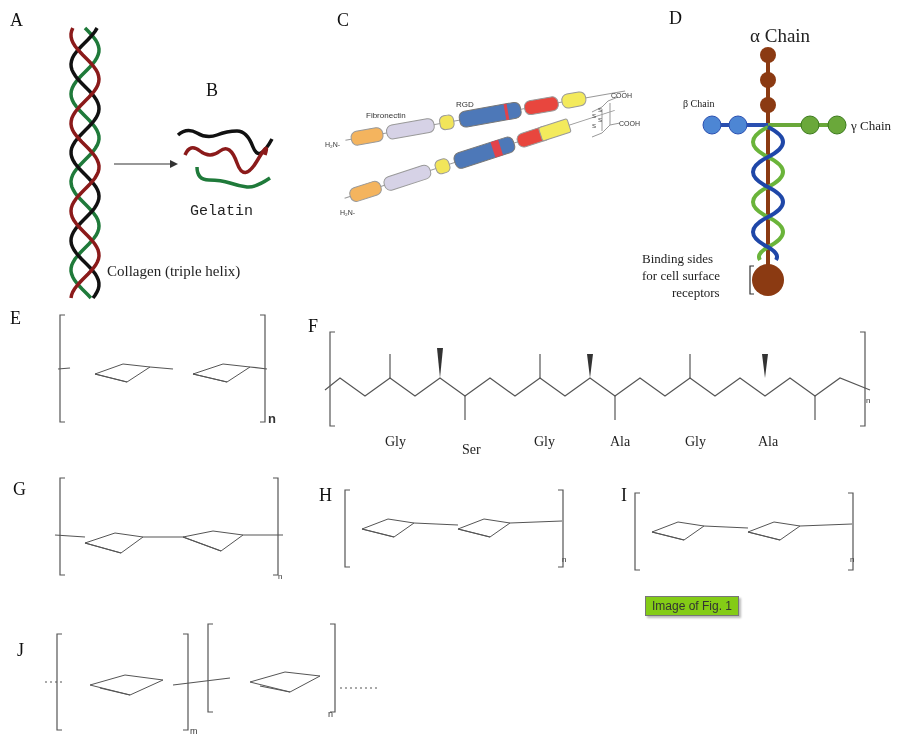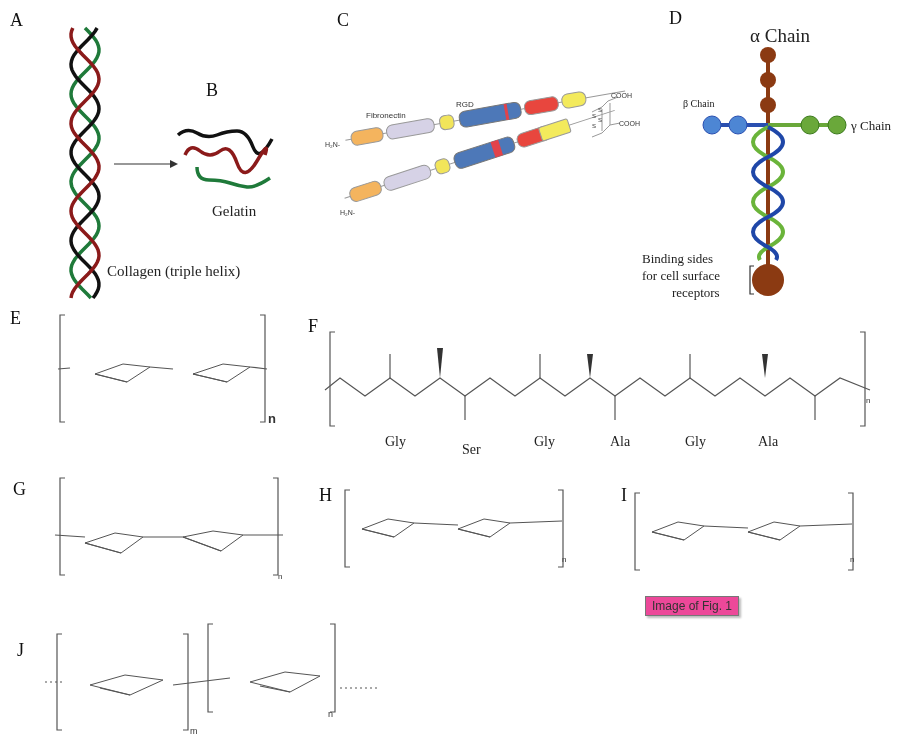--- a/index.html
+++ b/index.html
@@ -2,21 +2,21 @@
 <html><head>
 <meta charset="utf-8">
 <style>
   html, body { margin:0; padding:0; background:#ffffff; }
   body { width:917px; height:741px; position:relative; overflow:hidden; font-family:"Liberation Serif", serif; color:#222; }
   .abs { position:absolute; }
   .panel-label { position:absolute; font-family:"Liberation Serif", serif; font-size:18px; color:#111; }
   .serif-txt { position:absolute; font-family:"Liberation Serif", serif; color:#222; white-space:nowrap; }
   .sans-txt { position:absolute; font-family:"Liberation Sans", sans-serif; color:#333; white-space:nowrap; }
   svg { position:absolute; overflow:visible; }
-  .tooltip { position:absolute; left:645px; top:596px; border:1px solid #777; background:#ec4899;
+  .tooltip { position:absolute; left:645px; top:596px; border:1px solid #777; background:#84cc16;
              font-family:"Liberation Sans", sans-serif; font-size:12px; color:#333; padding:2px 6px;
              box-shadow:2px 2px 2px #bbb; white-space:nowrap; }
   .chem line, .chem path, .chem polyline { stroke:#555; fill:none; stroke-width:1.2; }
 </style>
 </head>
 <body>
 
 <div class="panel-label" style="left:10px;top:10px;">A</div>
 
 <svg width="120" height="290" style="left:55px;top:20px;">
@@ -32,21 +32,21 @@
   <polygon points="58,3 66,7 58,11" fill="#333"></polygon>
 </svg>
 
 <div class="panel-label" style="left:206px;top:80px;">B</div>
 
 <svg width="110" height="70" style="left:175px;top:125px;">
   <path d="M3,10 Q12,2 22,8 T42,10 T62,6 T78,22 T97,14" stroke="#111" stroke-width="3.5" fill="none"></path>
   <path d="M10,30 Q15,18 25,26 T45,26 T62,38 T82,36 T90,30" stroke="#8b1a1a" stroke-width="3.5" fill="none"></path>
   <path d="M22,42 Q22,55 34,55 T55,58 T72,62 T95,53" stroke="#1f7a3a" stroke-width="3.5" fill="none"></path>
 </svg>
-<div class="serif-txt" style="left:212px;top:203px;font-size:15px;">Gelatin</div>
+<div class="serif-txt" style="left:190px;top:203px;font-size:15px;font-family:Liberation Mono, monospace;">Gelatin</div>
 <div class="serif-txt" style="left:107px;top:263px;font-size:15px;">Collagen (triple helix)</div>
 
 <div class="panel-label" style="left:337px;top:10px;">C</div>
 
 <svg width="320" height="130" style="left:330px;top:85px;">
 
   <g transform="rotate(-10 0 60)">
     <line x1="16" y1="58" x2="300" y2="58" stroke="#999" stroke-width="1"></line>
     <rect x="22" y="51" width="32" height="14" rx="6" fill="#f4b45e" stroke="#999"></rect>
     <rect x="58" y="51" width="48" height="14" rx="6" fill="#d6d2e6" stroke="#999"></rect>

